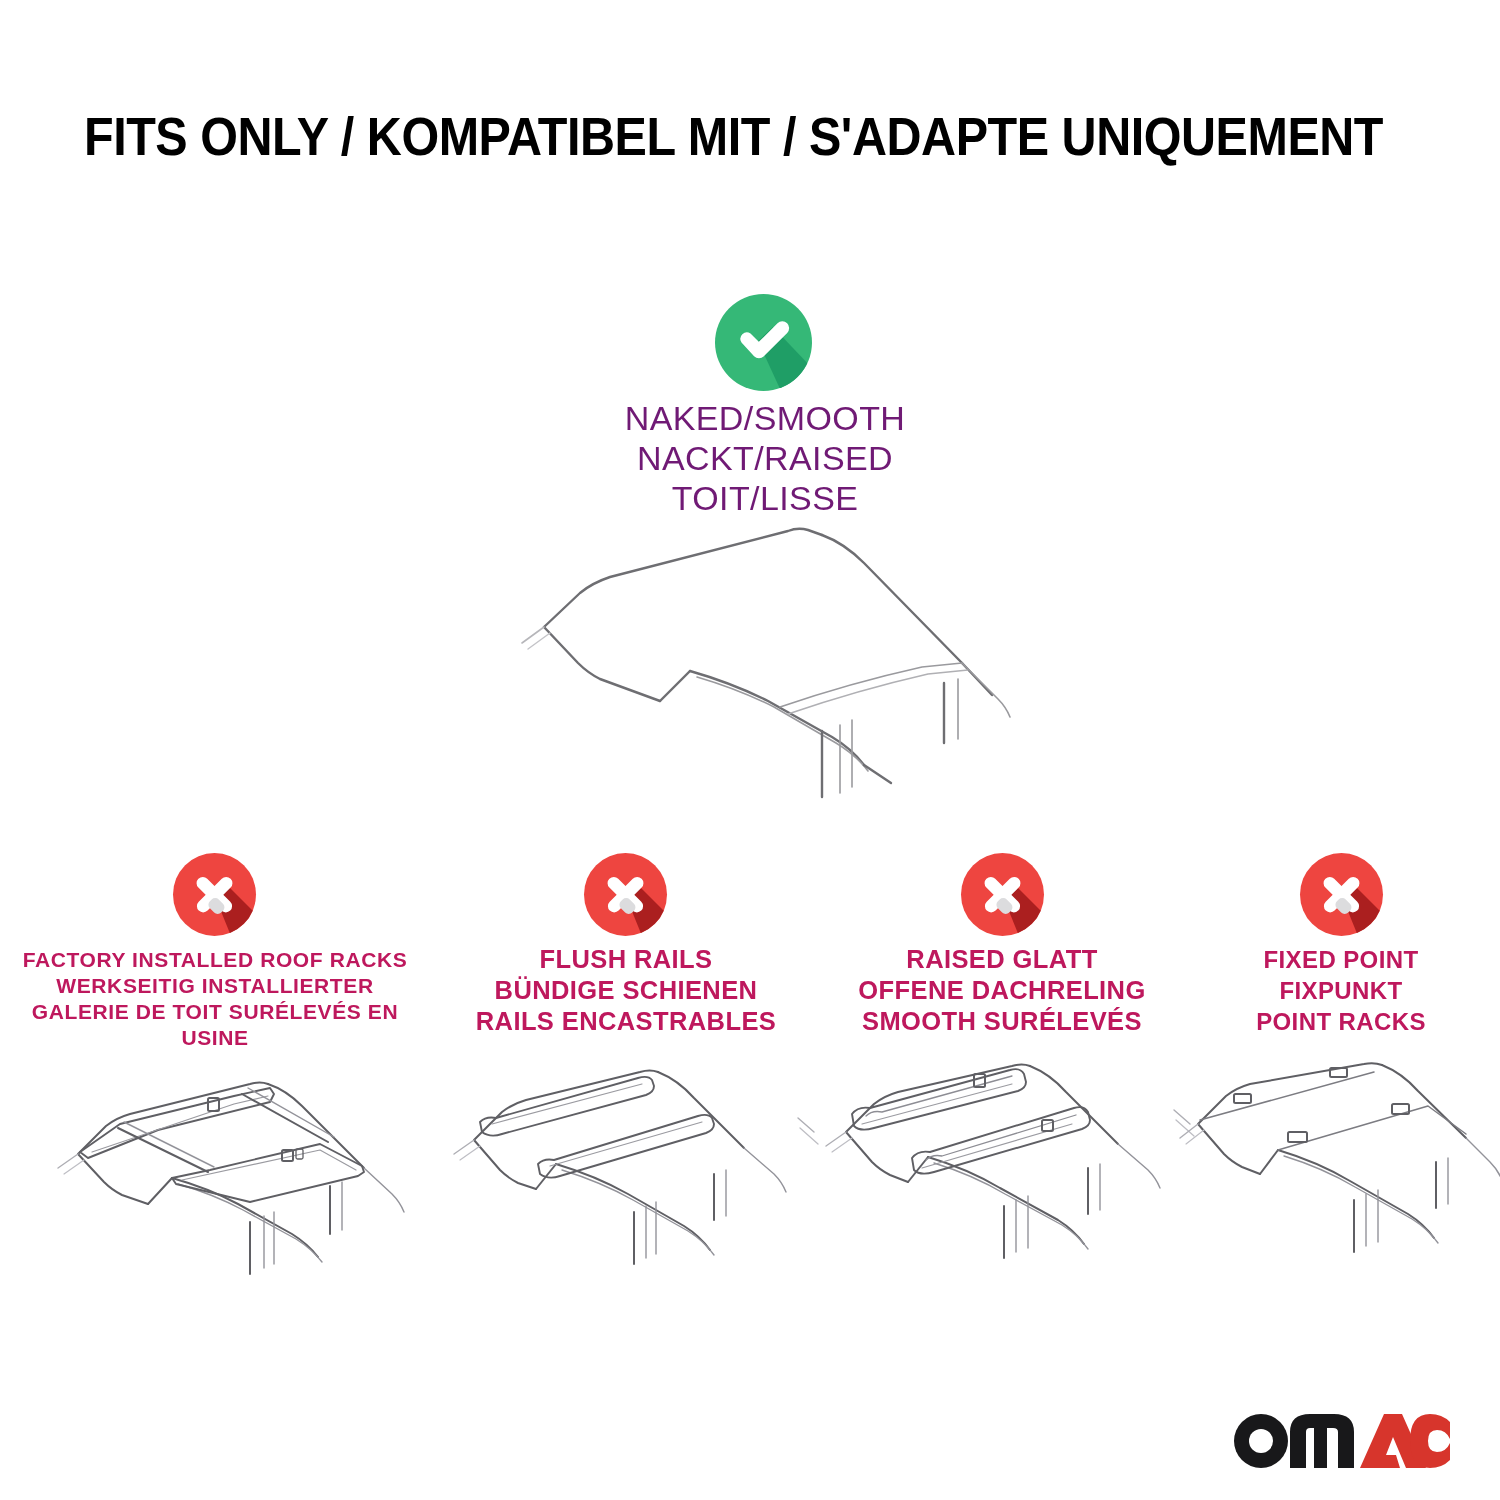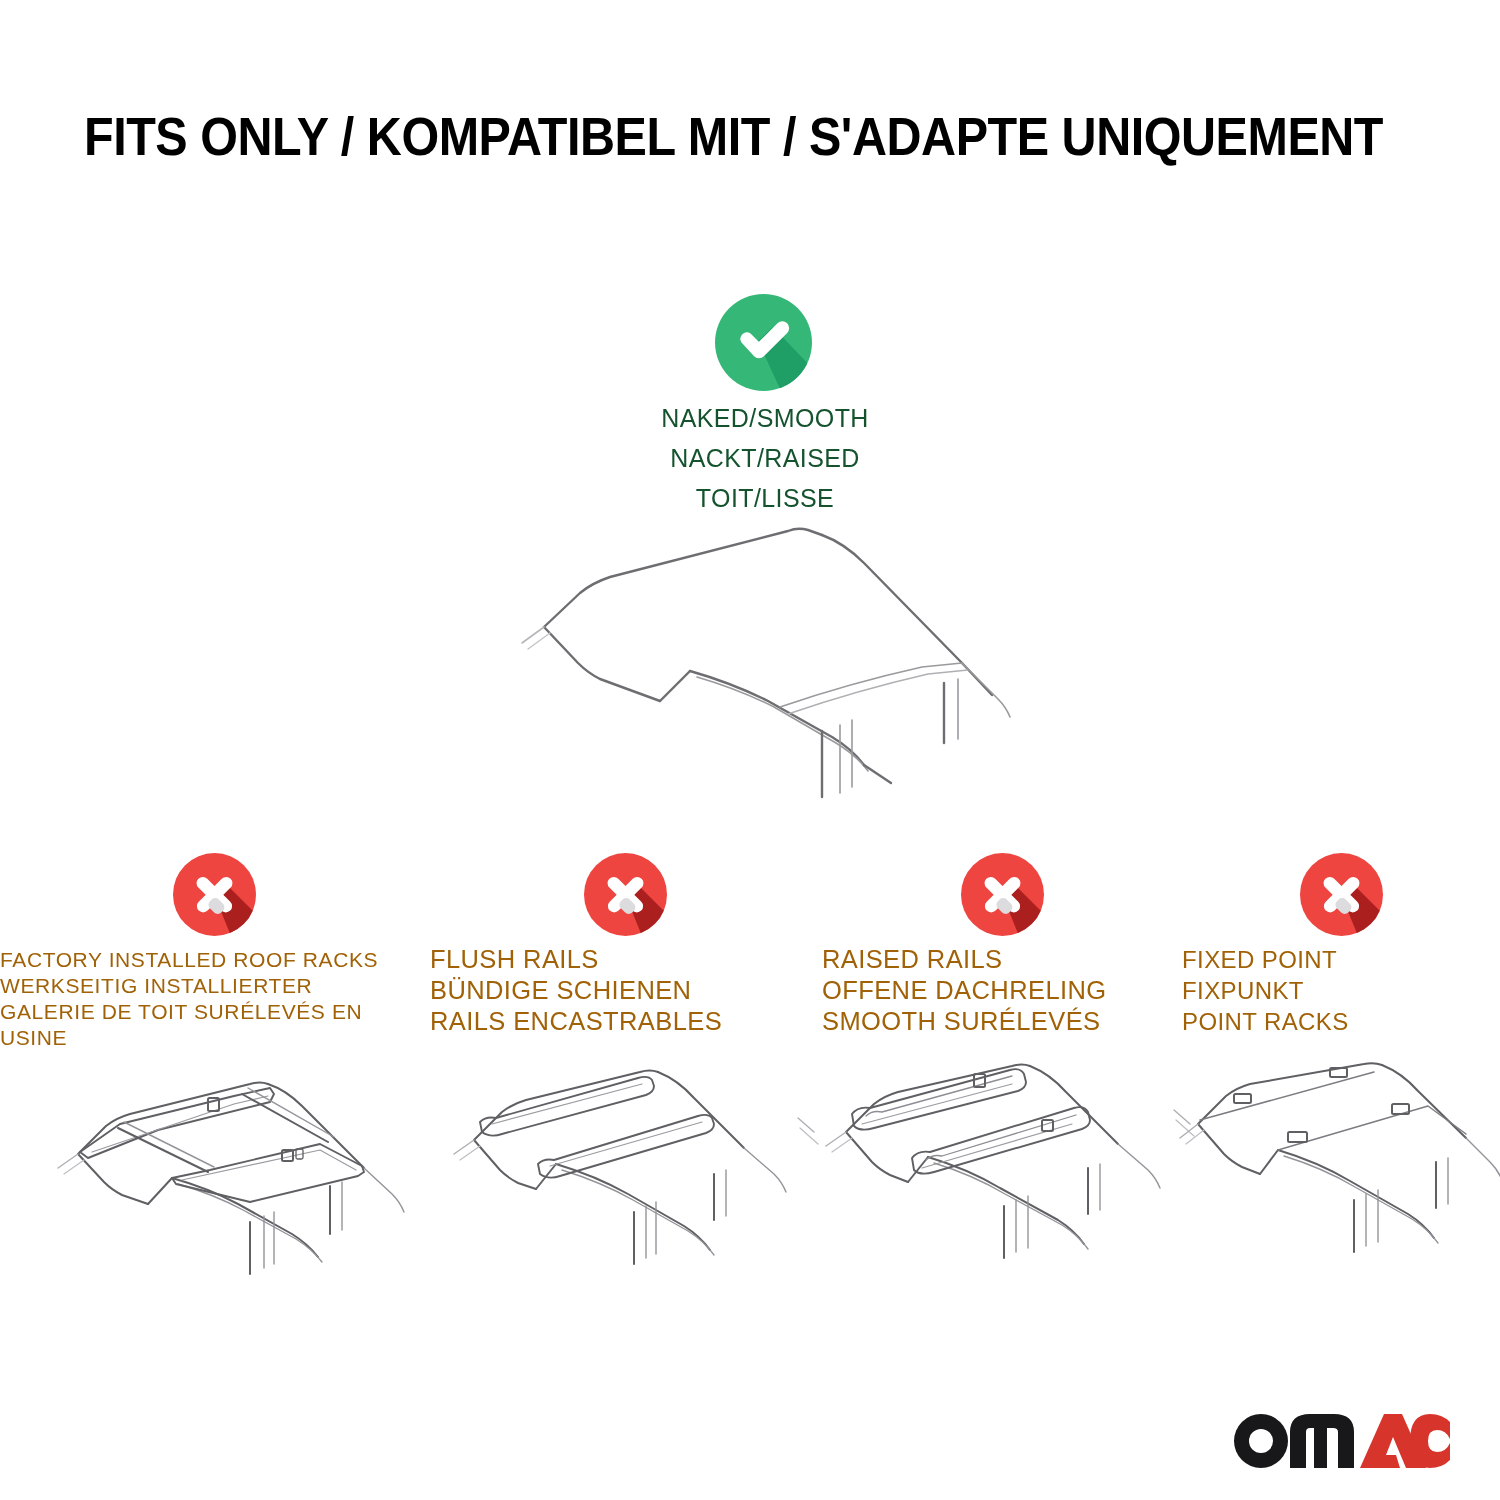--- a/index.html
+++ b/index.html
@@ -45,42 +45,42 @@
   #ok-badge {
     left:715px; top:294px;
     width:97px; height:97px;
     background:#35b877;
   }
   #ok-caption {
     position:absolute;
     left:565px; top:398px;
     width:400px;
     text-align:center;
-    font-size:25px;
+    font-size:34px;
     line-height:40px;
     letter-spacing:0.4px;
-    color:#14532d;
+    color:#701a75;
     font-weight:400;
   }
   #ok-illustration {
     position:absolute;
     left:492px; top:515px;
     width:560px; height:290px;
   }
 
   
   .col { position:absolute; top:850px; }
   .col .badge { width:83px; height:83px; background:#ee4540; }
   .col .caption {
     position:absolute;
     left:0;
     width:100%;
-    text-align:left;
-    color:#a16207;
-    font-weight:400;
+    text-align:center;
+    color:#be185d;
+    font-weight:700;
   }
   .col .illus { position:absolute; left:0; }
 
   #col-1 { left:0px;    width:430px; }
   #col-2 { left:430px;  width:392px; }
   #col-3 { left:822px;  width:360px; }
   #col-4 { left:1182px; width:318px; }
 
   #col-1 .badge { left:173px; top:3px; }
   #col-2 .badge { left:154px; top:3px; }
@@ -275,21 +275,21 @@
     </div>
     <svg width="83" height="83" viewBox="0 0 83 83">
       <g fill="#ffffff">
         <rect x="19" y="35.5" width="45" height="12.5" rx="6.2" transform="rotate(45 41.5 41.5)"></rect>
         <rect x="19" y="35.5" width="45" height="12.5" rx="6.2" transform="rotate(-45 41.5 41.5)"></rect>
       </g>
       <rect x="43" y="42" width="16" height="12.5" rx="5" fill="#dcdcde" transform="rotate(45 41.5 41.5)"></rect>
     </svg>
   </div>
   <div class="caption">
-    <div>RAISED RAILS</div>
+    <div>RAISED GLATT</div>
     <div>OFFENE DACHRELING</div>
     <div>SMOOTH SURÉLEVÉS</div>
   </div>
   <svg class="illus" viewBox="0 0 400 230">
     <g fill="none" stroke="#5f5f64" stroke-width="2" stroke-linejoin="round" stroke-linecap="round">
       <path d="M30 70 L58 42 Q68 34 82 30 L196 4 Q206 1 214 4"></path>
       <path d="M214 4 Q234 12 250 30 L302 82"></path>
       <path d="M30 70 L56 100 Q64 108 74 113 L92 120"></path>
       <path d="M92 120 L112 95"></path>
       <path d="M112 95 Q152 107 184 126 L242 158 Q258 168 268 182"></path>

